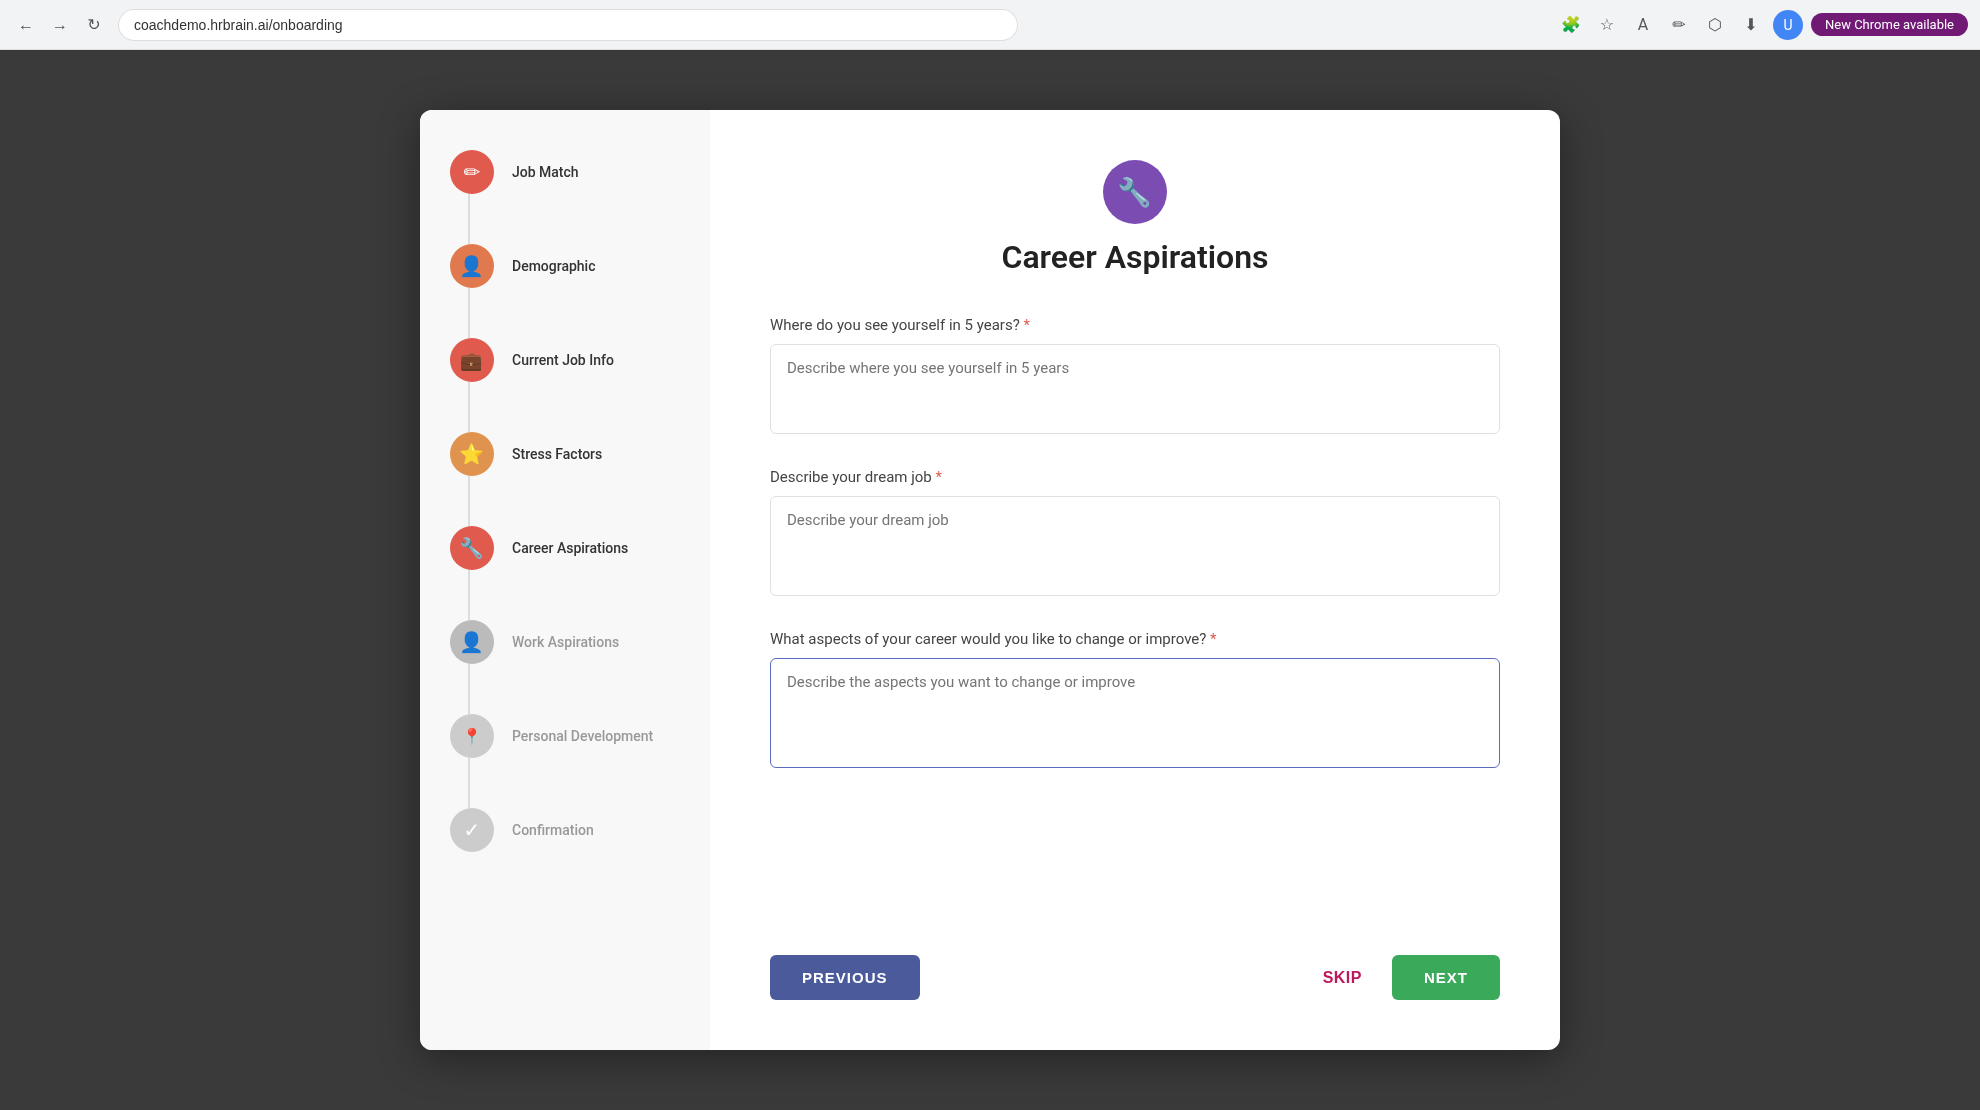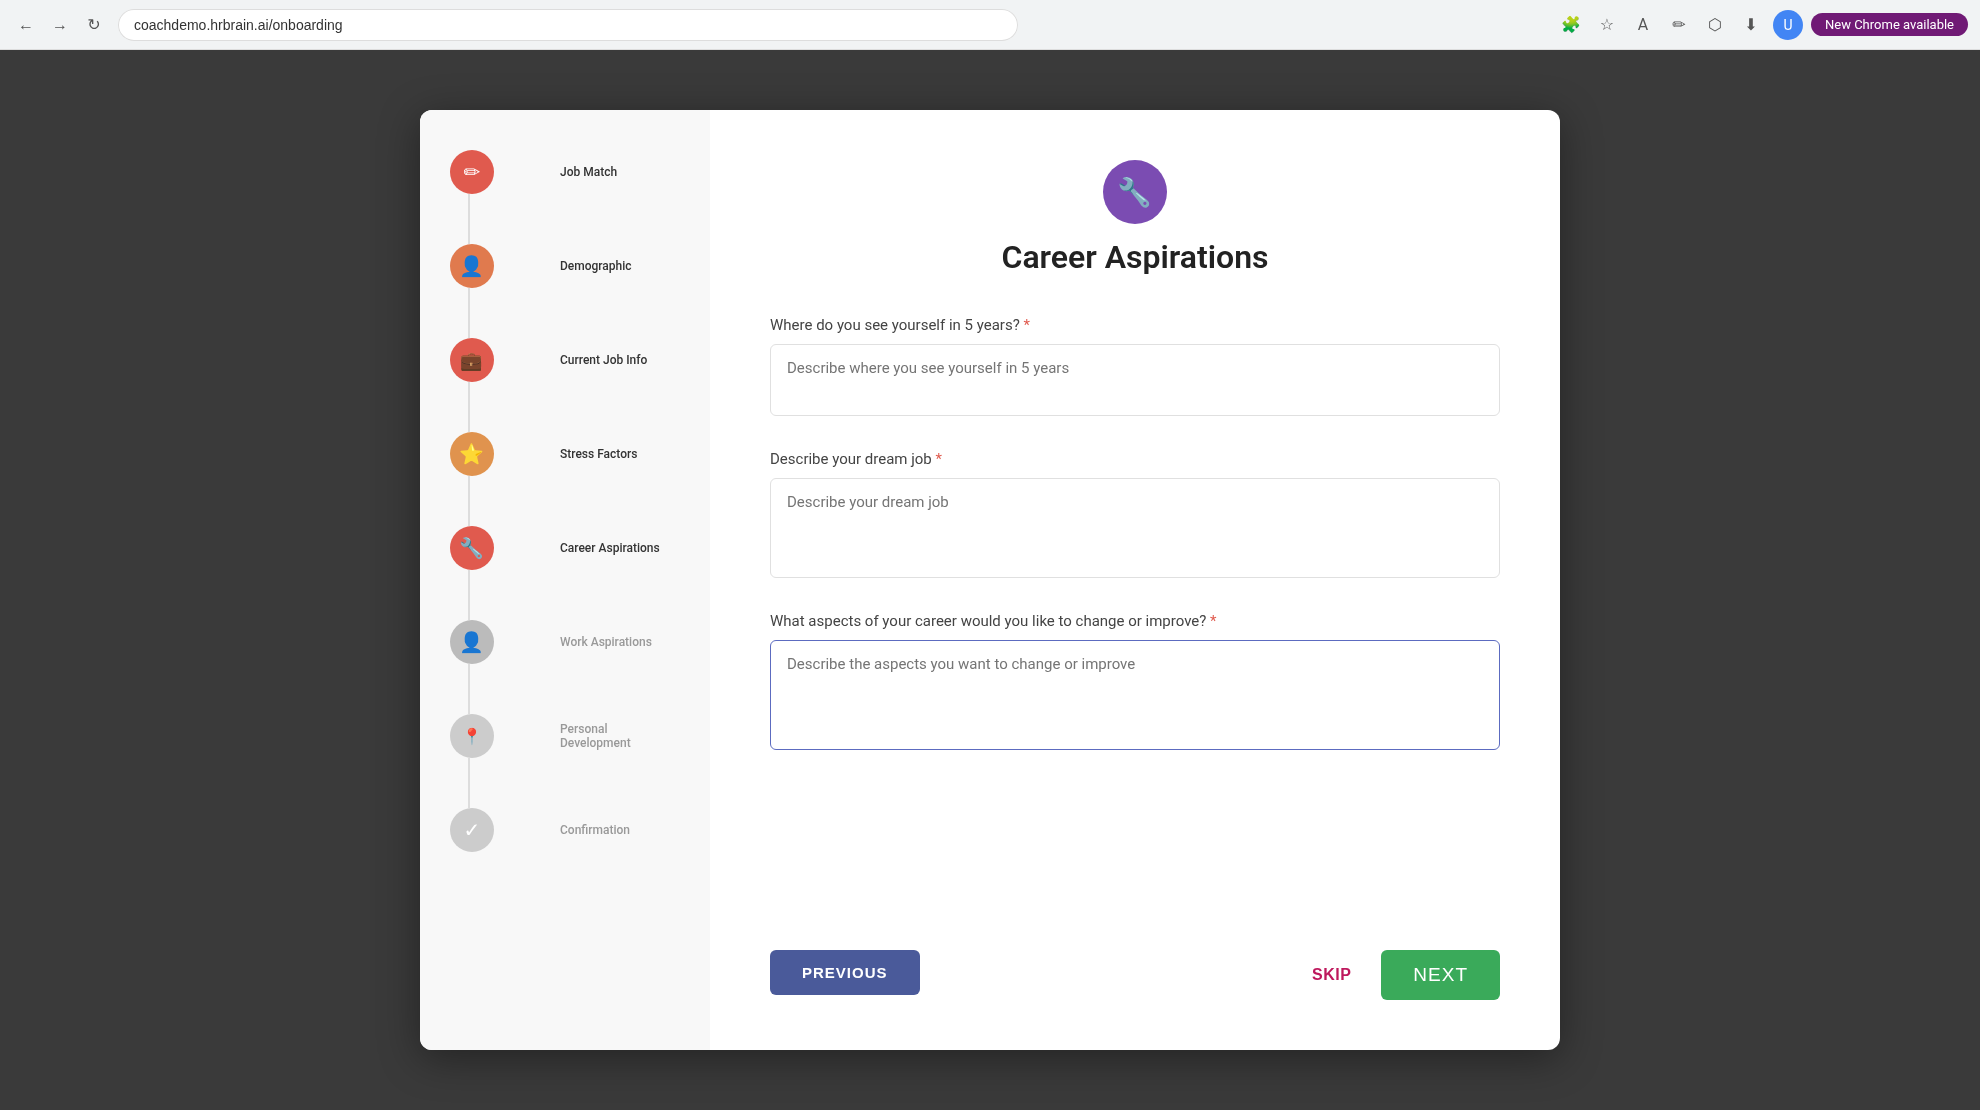--- a/index.html
+++ b/index.html
@@ -150,24 +150,23 @@
 
     .sidebar-icon.red { background: #e05a4e; }
     .sidebar-icon.orange { background: #e07a4e; }
     .sidebar-icon.briefcase { background: #e05a4e; }
     .sidebar-icon.star { background: #e0934e; }
     .sidebar-icon.active { background: #e05a4e; }
     .sidebar-icon.gray { background: #bbb; }
     .sidebar-icon.light-gray { background: #ccc; }
 
     .sidebar-label {
-      font-size: 12px;
+      font-size: 14px;
       color: #333;
       font-weight: 500;
-      margin-left: 48px;
     }
     .sidebar-label.inactive {
       color: #999;
     }
 
     
     .main-content {
       flex: 1;
       padding: 50px 60px;
       overflow-y: auto;
@@ -226,21 +225,21 @@
       resize: none;
       outline: none;
       font-family: inherit;
       background: #fff;
     }
 
     .form-textarea.active-focus {
       border-color: #5c6bc0;
     }
 
-    .textarea-short { height: 72px; }
+    .textarea-short { height: 90px; }
     .textarea-medium { height: 110px; }
     .textarea-tall { height: 100px; }
 
     .form-footer {
       margin-top: auto;
       display: flex;
       align-items: flex-start;
       justify-content: space-between;
       padding-top: 20px;
     }
@@ -273,22 +272,22 @@
       cursor: pointer;
       letter-spacing: 0.5px;
     }
 
     .btn-next {
       background: #3aaa5a;
       color: white;
       border: none;
       padding: 14px 32px;
       border-radius: 6px;
-      font-size: 19px;
-      font-weight: 400;
+      font-size: 15px;
+      font-weight: 700;
       letter-spacing: 1px;
       cursor: pointer;
       text-transform: uppercase;
     }
   </style>
 </head>
 <body>
 
 <div class="browser-bar">
   <div class="browser-nav-buttons">

